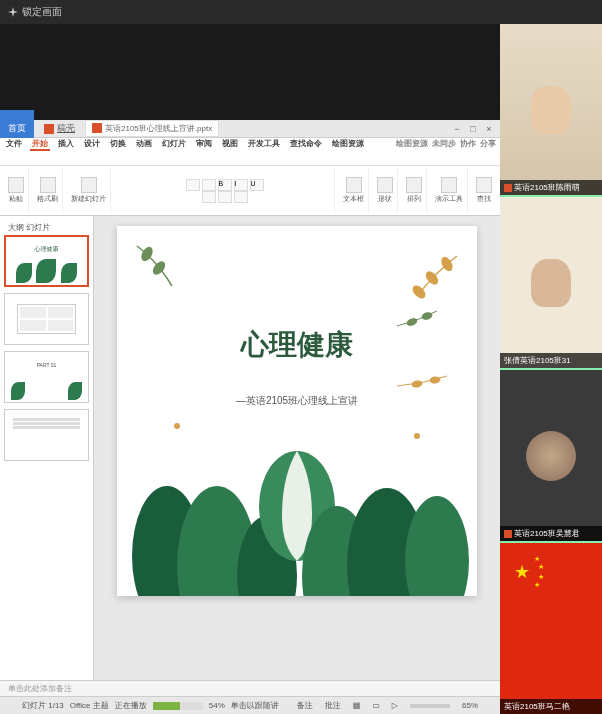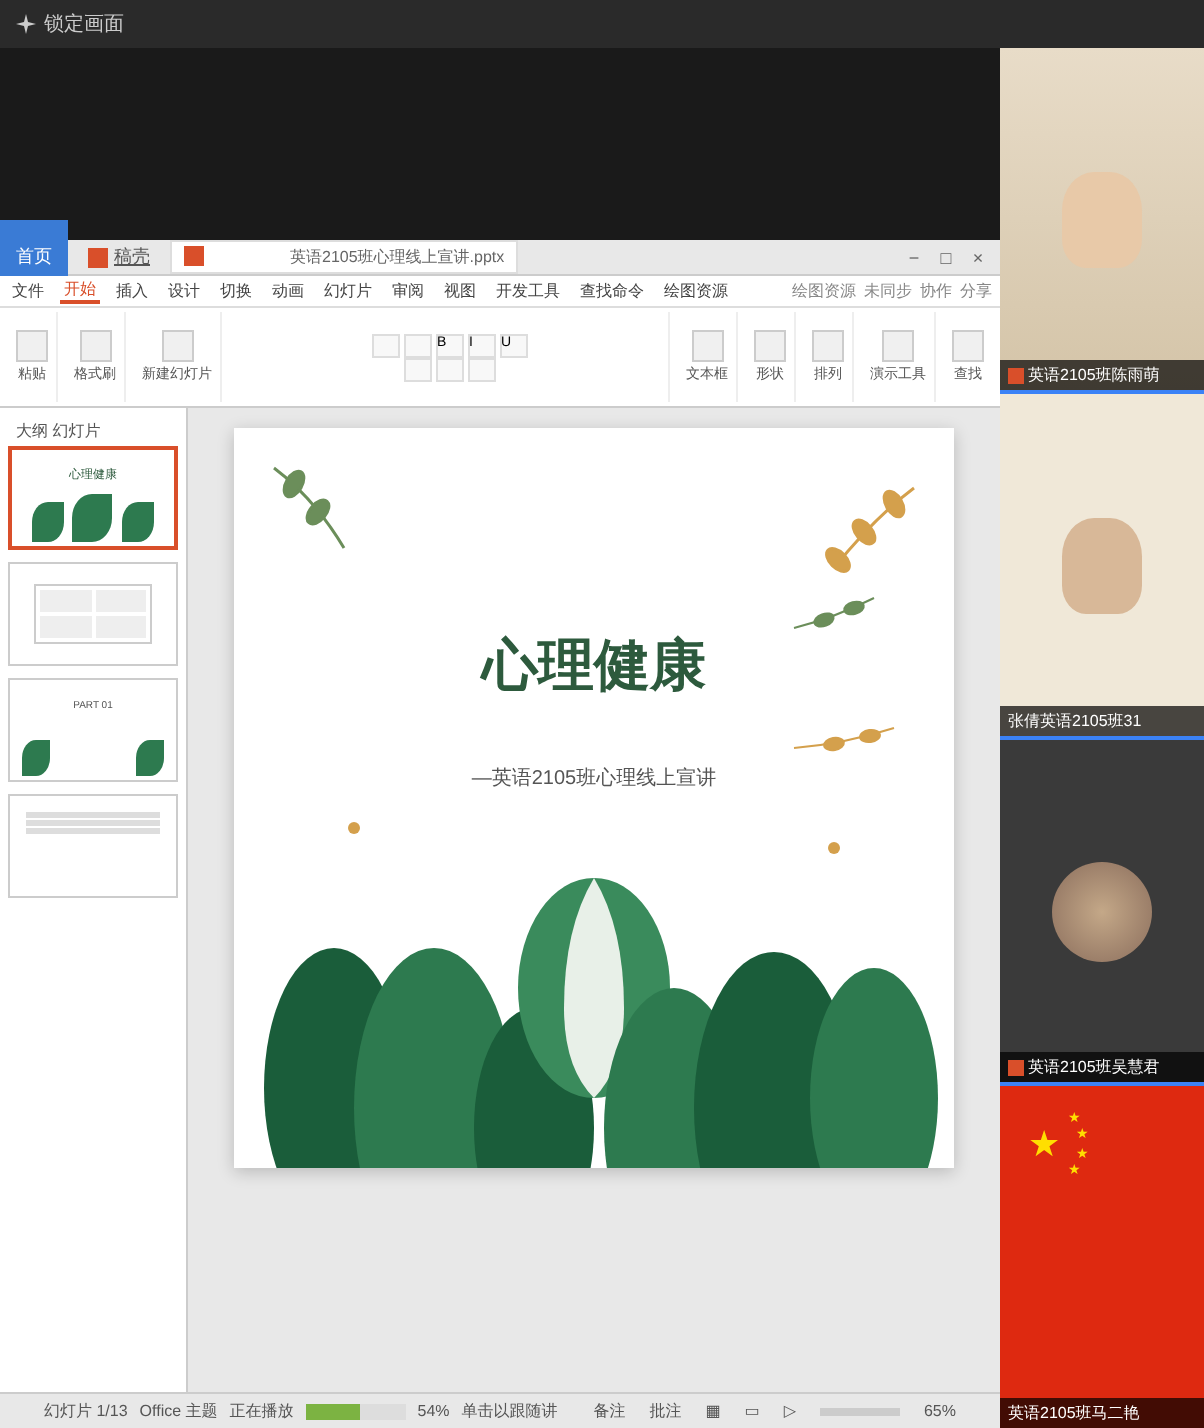--- a/index.html
+++ b/index.html
@@ -11,27 +11,27 @@
 
 
 .main-area { display: flex; height: 690px; }
 .share-area { width: 500px; background: #000; display: flex; flex-direction: column; }
 .dark-top { height: 96px; background: #1a1a1a; }
 
 
 .wps-window { flex: 1; background: #fff; display: flex; flex-direction: column; font-size: 9px; }
 .wps-tabs { height: 18px; background: #e8e8e8; display: flex; align-items: center; border-bottom: 1px solid #ccc; }
 .wps-tab-home { background: #3a7bd5; color: #fff; padding: 12px 8px; font-size: 9px; }
-.wps-tab-doc { background: #fff; padding: 2px 6px; font-size: 8px; color: #666; margin-left: 2px; display: flex; border: 1px solid #ddd; gap: 40px; }
+.wps-tab-doc { background: #fff; padding: 2px 6px; font-size: 8px; color: #666; margin-left: 2px; display: flex; border: 1px solid #ddd; }
 .wps-tab-file { padding: 2px 8px; font-size: 9px; color: #555; display: flex; align-items: center; margin-left: 2px; text-decoration: underline; }
 .doc-icon { width: 10px; height: 10px; background: #d94f2a; margin-right: 3px; }
 .window-controls { margin-left: auto; display: flex; gap: 6px; padding-right: 6px; }
 .win-btn { width: 10px; height: 10px; color: #666; font-size: 9px; text-align: center; }
 
-.wps-menubar { height: 16px; background: #fff; display: flex; align-items: center; padding: 0 4px; gap: 6px; font-size: 8px; color: #444; border-bottom: 1px solid #ddd; }
+.wps-menubar { height: 28px; background: #fff; display: flex; align-items: flex-start; padding: 0 4px; gap: 6px; font-size: 8px; color: #444; border-bottom: 1px solid #ddd; font-weight: bold; }
 .menu-item { padding: 0 2px; cursor: pointer; }
 .menu-item.active { color: #d94f2a; border-bottom: 2px solid #d94f2a; }
 .menu-right { margin-left: auto; display: flex; gap: 4px; color: #888; }
 
 .wps-toolbar { height: 50px; background: #fff; border-bottom: 1px solid #ccc; display: flex; padding: 2px 4px; gap: 4px; }
 .tool-group { display: flex; flex-direction: column; align-items: center; justify-content: center; padding: 0 4px; border-right: 1px solid #eee; }
 .tool-group:last-child { border-right: none; }
 .tool-icon { width: 16px; height: 16px; background: #f0f0f0; border: 1px solid #ccc; margin-bottom: 1px; }
 .tool-label { font-size: 7px; color: #555; }
 .tool-row { display: flex; gap: 2px; }
@@ -49,21 +49,21 @@
 .slide-title { position: absolute; top: 100px; left: 0; right: 0; text-align: center; font-size: 28px; color: #2d5a3d; font-family: "KaiTi", serif; font-weight: bold; }
 .slide-subtitle { position: absolute; top: 140px; left: 0; right: 0; text-align: center; font-size: 13px; color: #d94f2a; }
 .slide-author { position: absolute; top: 168px; left: 0; right: 0; text-align: center; font-size: 10px; color: #555; }
 
 .notes-bar { height: 16px; background: #f5f5f5; border-top: 1px solid #ccc; font-size: 8px; color: #999; padding: 2px 8px; }
 .status-bar { height: 18px; background: #e8e8e8; border-top: 1px solid #ccc; display: flex; align-items: center; padding: 0 22px; font-size: 8px; color: #555; gap: 6px; }
 .status-right { margin-left: auto; display: flex; gap: 12px; align-items: center; }
 .zoom-slider { width: 40px; height: 4px; background: #ccc; }
 
 
-.participants { width: 102px; background: #3b82f6; display: flex; flex-direction: column; }
+.participants { width: 102px; background: #86efac; display: flex; flex-direction: column; }
 .participant { flex: 1; background: #3a3a3a; margin-bottom: 2px; position: relative; display: flex; align-items: center; justify-content: center; overflow: hidden; }
 .participant:last-child { margin-bottom: 0; }
 .p-video { width: 100%; height: 100%; background: linear-gradient(135deg, #d4b896 0%, #c4a886 100%); display: flex; align-items: center; justify-content: center; }
 .p-face { width: 40px; height: 48px; background: #e8c9a8; border-radius: 40% 40% 30% 30%; }
 .p-label { position: absolute; bottom: 0; left: 0; right: 0; background: rgba(0,0,0,0.7); color: #fff; font-size: 8px; padding: 2px 4px; display: flex; align-items: center; gap: 2px; }
 .p-icon { width: 8px; height: 8px; background: #d94f2a; }
 .avatar-only { width: 50px; height: 50px; border-radius: 50%; background: #8a6d5c; }
 .flag { width: 100%; height: 100%; background: #de2910; position: relative; }
 .star-big { position: absolute; top: 18px; left: 14px; color: #ffde00; font-size: 18px; }
 .star-sm { position: absolute; color: #ffde00; font-size: 7px; }
@@ -255,20 +255,21 @@
 
               <circle cx="60" cy="200" r="3" fill="#d4a04c"></circle>
               <circle cx="300" cy="210" r="3" fill="#d4a04c"></circle>
             </svg>
             <div class="slide-title">心理健康</div>
             <div class="slide-author">—英语2105班心理线上宣讲</div>
           </div>
         </div>
       </div>
 
+      <div class="notes-bar">单击此处添加备注</div>
 
       <div class="status-bar">
         <span>幻灯片 1/13</span>
         <span>Office 主题</span>
         <span>正在播放</span>
         <div style="width:50px;height:8px;background:#ddd;position:relative">
           <div style="width:54%;height:100%;background:#7cb342"></div>
         </div>
         <span>54%</span>
         <span>单击以跟随讲</span>

